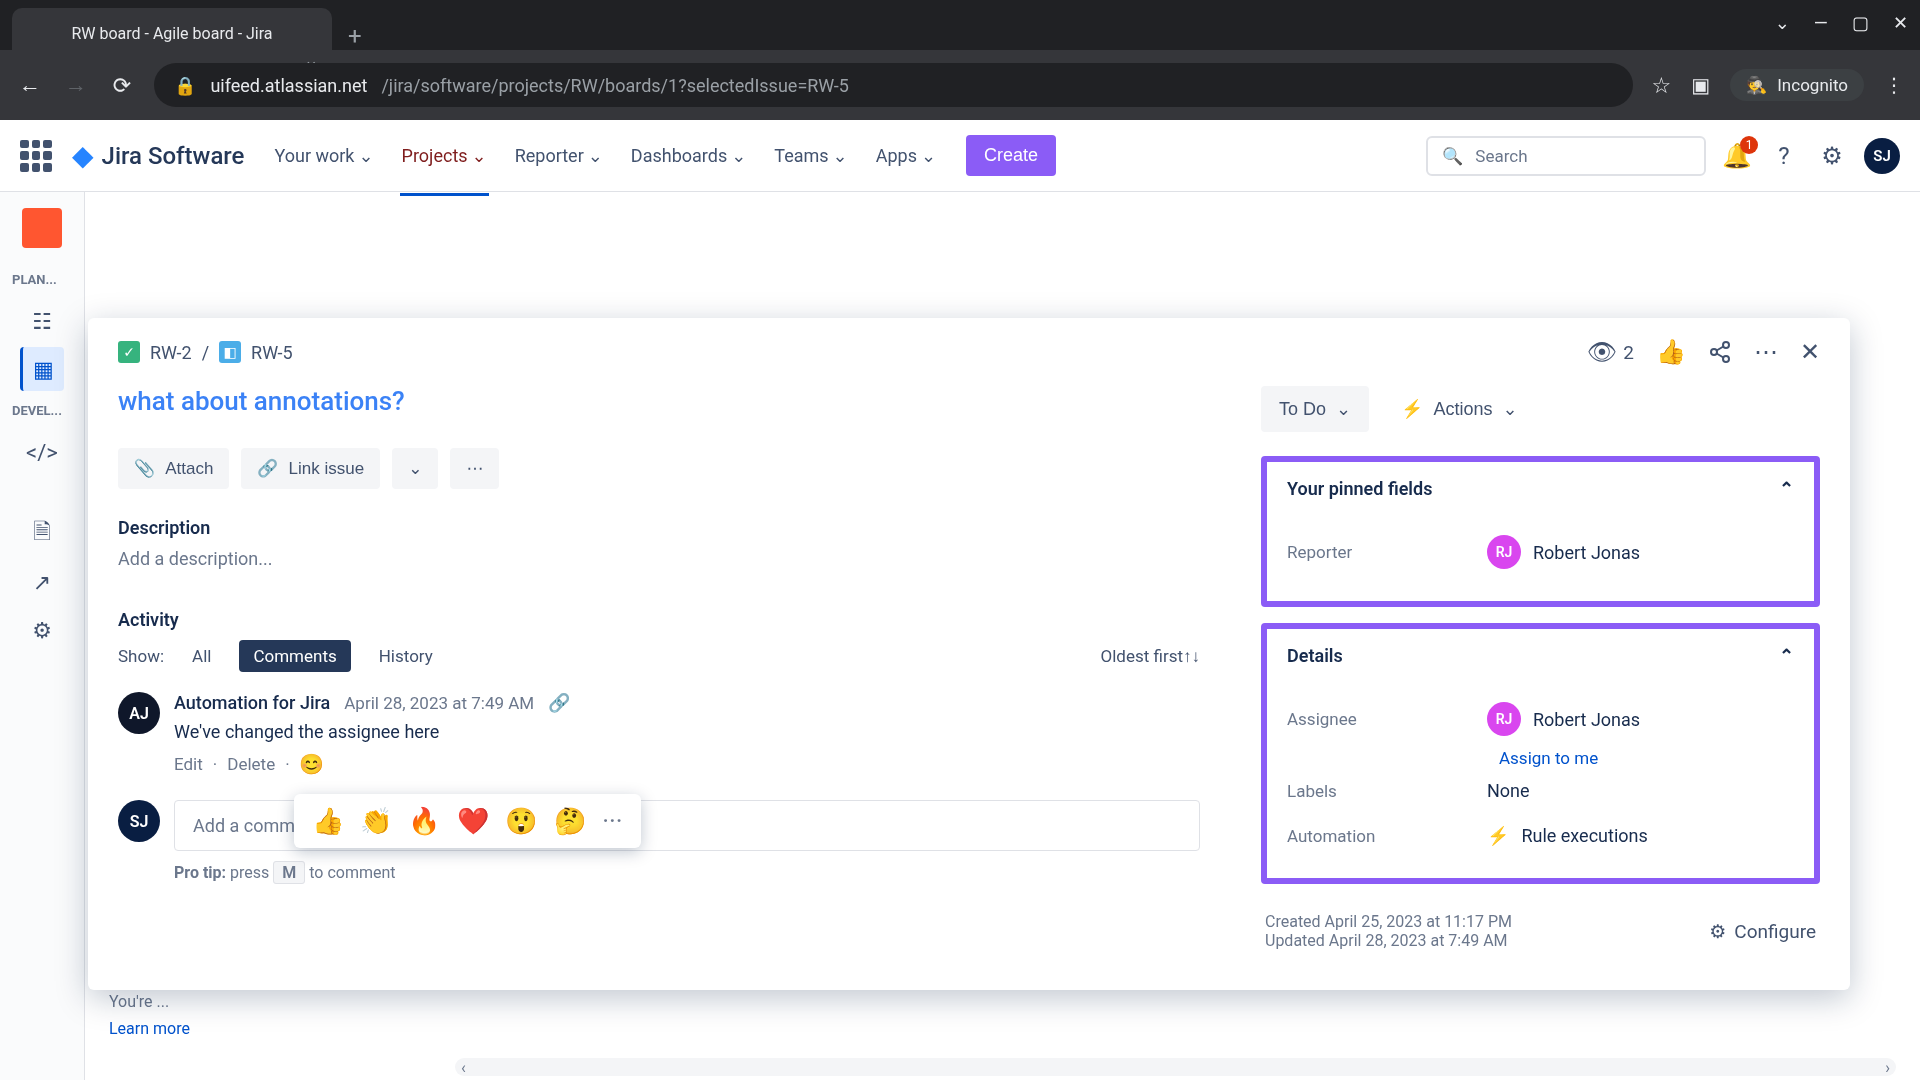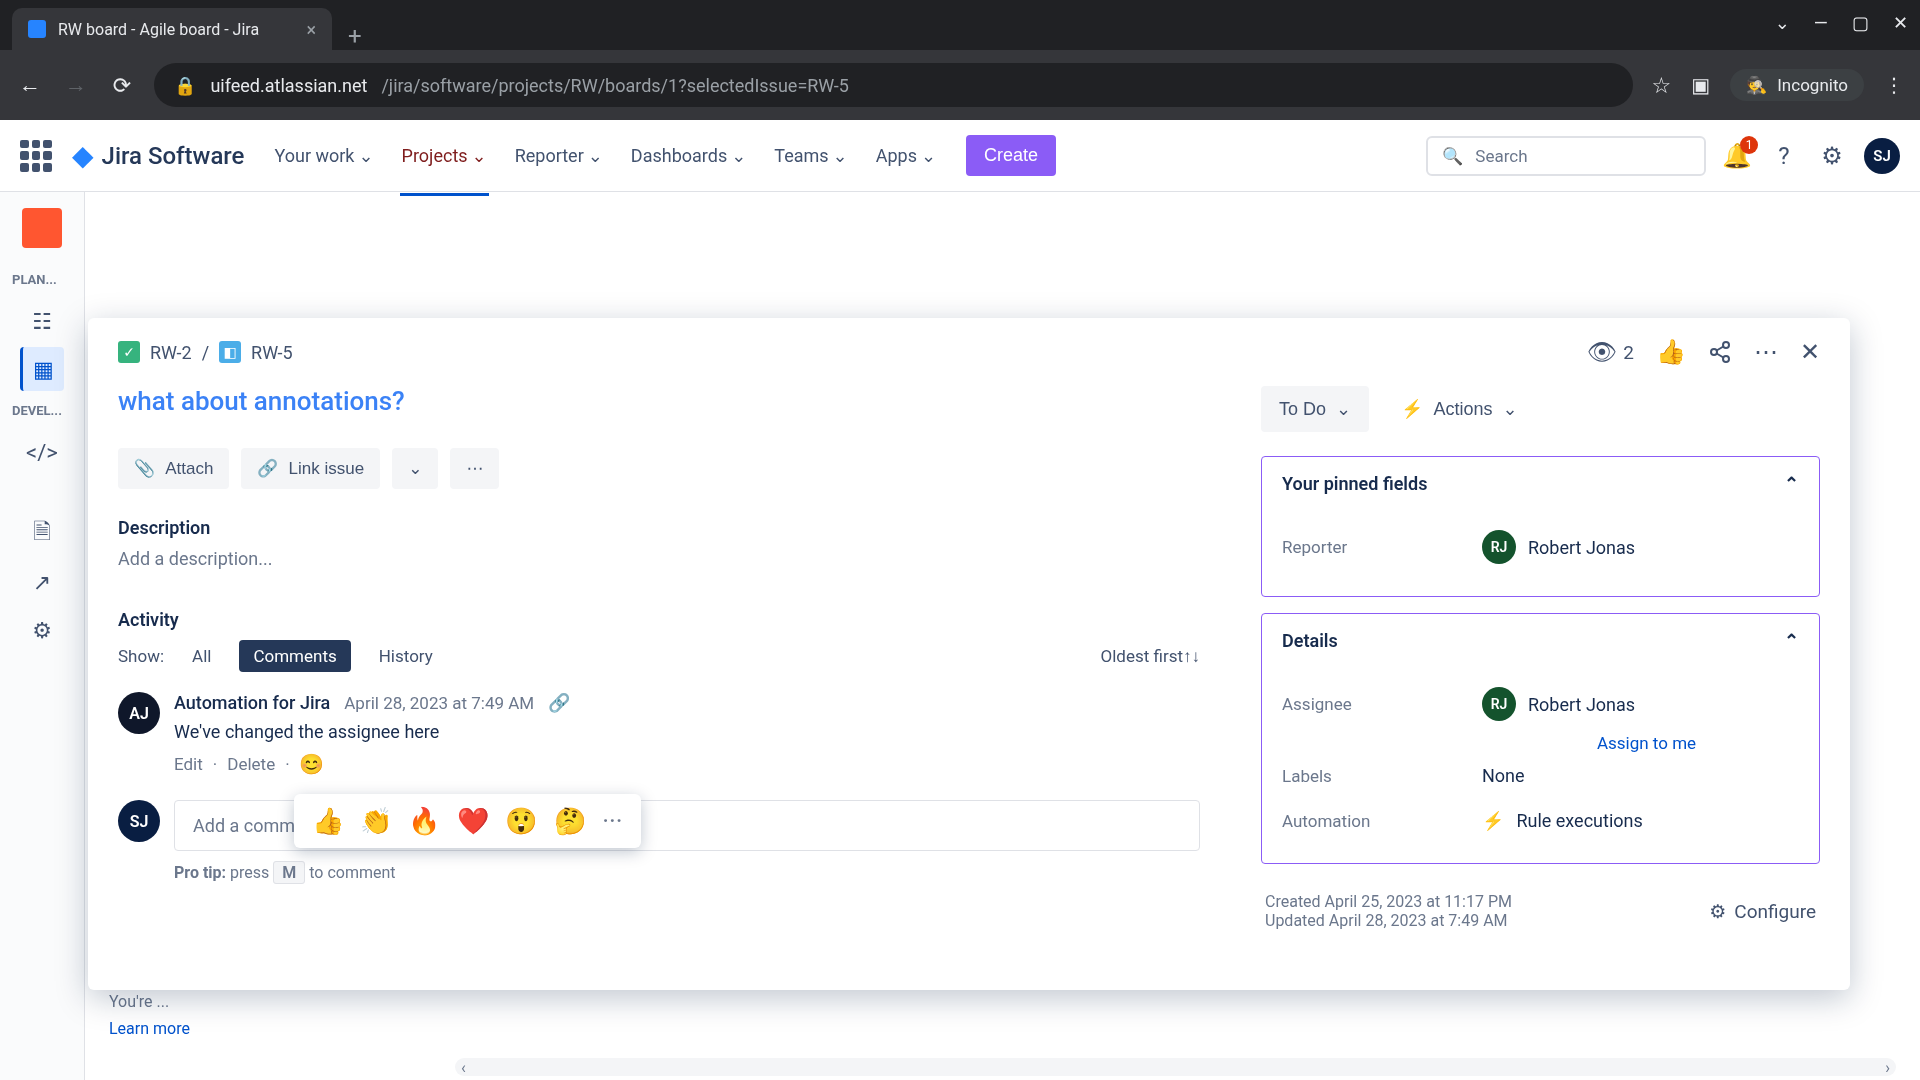--- a/index.html
+++ b/index.html
@@ -1,21 +1,21 @@
 <!DOCTYPE html>
 <html><head>
 <meta charset="utf-8">
 <style>
 * { box-sizing: border-box; margin: 0; padding: 0; }
 body { font-family: -apple-system, BlinkMacSystemFont, "Segoe UI", Roboto, sans-serif; background: #1e1e1e; width: 1920px; height: 1080px; overflow: hidden; position: relative; }
 
 
 .browser-chrome { background: #202124; height: 120px; }
 .tab-bar { height: 50px; display: flex; align-items: flex-end; padding: 0 12px; }
-.tab { background: #35363a; border-radius: 10px 10px 0 0; height: 42px; display: flex; align-items: center; padding: 4px 16px; gap: 12px; width: 320px; color: #e8eaed; font-size: 16px; }
+.tab { background: #35363a; border-radius: 10px 10px 0 0; height: 42px; display: flex; align-items: center; padding: 4px 16px; gap: 12px; width: 320px; color: #e8eaed; font-size: 16px; flex-direction: column; }
 .tab-favicon { width: 18px; height: 18px; background: #2684ff; border-radius: 3px; }
 .tab-close { margin-left: auto; color: #9aa0a6; font-size: 18px; cursor: pointer; }
 .new-tab { color: #9aa0a6; font-size: 24px; padding: 0 16px; cursor: pointer; }
 .window-controls { position: absolute; top: 12px; right: 12px; display: flex; gap: 24px; color: #e8eaed; }
 .window-controls span { cursor: pointer; font-size: 18px; }
 
 .addr-bar { background: #35363a; height: 70px; display: flex; align-items: center; padding: 0 16px; gap: 18px; }
 .nav-btn { color: #e8eaed; font-size: 22px; cursor: pointer; width: 28px; text-align: center; }
 .nav-btn.disabled { color: #5f6368; }
 .url-field { flex: 1; background: #202124; border-radius: 24px; height: 44px; display: flex; align-items: center; padding: 0 20px; gap: 14px; color: #e8eaed; font-size: 18px; }
@@ -100,28 +100,28 @@
 .comment-input { flex: 1; border: 1px solid #dfe1e6; border-radius: 4px; padding: 14px 18px; font-size: 18px; color: #6b778c; }
 .pro-tip { font-size: 16px; color: #6b778c; margin-top: 12px; margin-left: 56px; }
 .pro-tip .key { background: #f4f5f7; border: 1px solid #dfe1e6; border-radius: 3px; padding: 1px 8px; font-weight: 600; }
 
 .modal-right { width: 620px; padding: 0 30px 20px; border-left: 1px solid transparent; overflow-y: auto; }
 .modal-right::-webkit-scrollbar { width: 12px; }
 .modal-right::-webkit-scrollbar-thumb { background: #c1c7d0; border-radius: 6px; }
 .status-row { display: flex; gap: 14px; margin-bottom: 24px; }
 .status-btn { background: #f4f5f7; border: none; padding: 12px 18px; border-radius: 4px; font-size: 18px; font-weight: 500; color: #42526e; cursor: pointer; display: flex; align-items: center; gap: 10px; }
 
-.panel { border: 1px solid #8b5cf6; border-radius: 4px; margin-bottom: 16px; }
+.panel { border: 6px solid #8b5cf6; border-radius: 4px; margin-bottom: 16px; }
 .panel-header { padding: 16px 20px; font-size: 18px; font-weight: 600; color: #172b4d; display: flex; justify-content: space-between; cursor: pointer; }
 .panel-body { padding: 8px 20px 20px; }
 .field-row { display: flex; align-items: center; padding: 12px 0; }
 .field-label { width: 200px; font-size: 17px; color: #6b778c; }
 .field-value { flex: 1; display: flex; align-items: center; gap: 12px; font-size: 18px; color: #172b4d; }
-.user-chip { width: 34px; height: 34px; border-radius: 50%; background: #14532d; color: #fff; display: flex; align-items: center; justify-content: center; font-size: 14px; font-weight: 600; }
-.assign-link { color: #0052cc; font-size: 17px; margin-left: 212px; cursor: pointer; text-align: center; }
+.user-chip { width: 34px; height: 34px; border-radius: 50%; background: #d946ef; color: #fff; display: flex; align-items: center; justify-content: center; font-size: 14px; font-weight: 600; }
+.assign-link { color: #0052cc; font-size: 17px; margin-left: 212px; cursor: pointer; }
 .automation-val { display: flex; align-items: center; gap: 12px; color: #172b4d; }
 
 .meta-footer { display: flex; justify-content: space-between; padding: 12px 4px; font-size: 16px; color: #6b778c; }
 .configure { display: flex; align-items: center; gap: 8px; font-size: 19px; color: #42526e; cursor: pointer; }
 
 
 .board-bg { position: absolute; left: 85px; right: 0; bottom: 0; height: 100px; background: #fff; padding: 12px 24px; color: #6b778c; font-size: 16px; }
 .board-bg .learn { color: #0052cc; margin-top: 8px; }
 .board-scroll { position: absolute; bottom: 4px; left: 370px; right: 24px; height: 18px; background: #f4f5f7; border-radius: 9px; display: flex; align-items: center; }
 .board-scroll .ltr { padding: 0 6px; cursor: pointer; }

